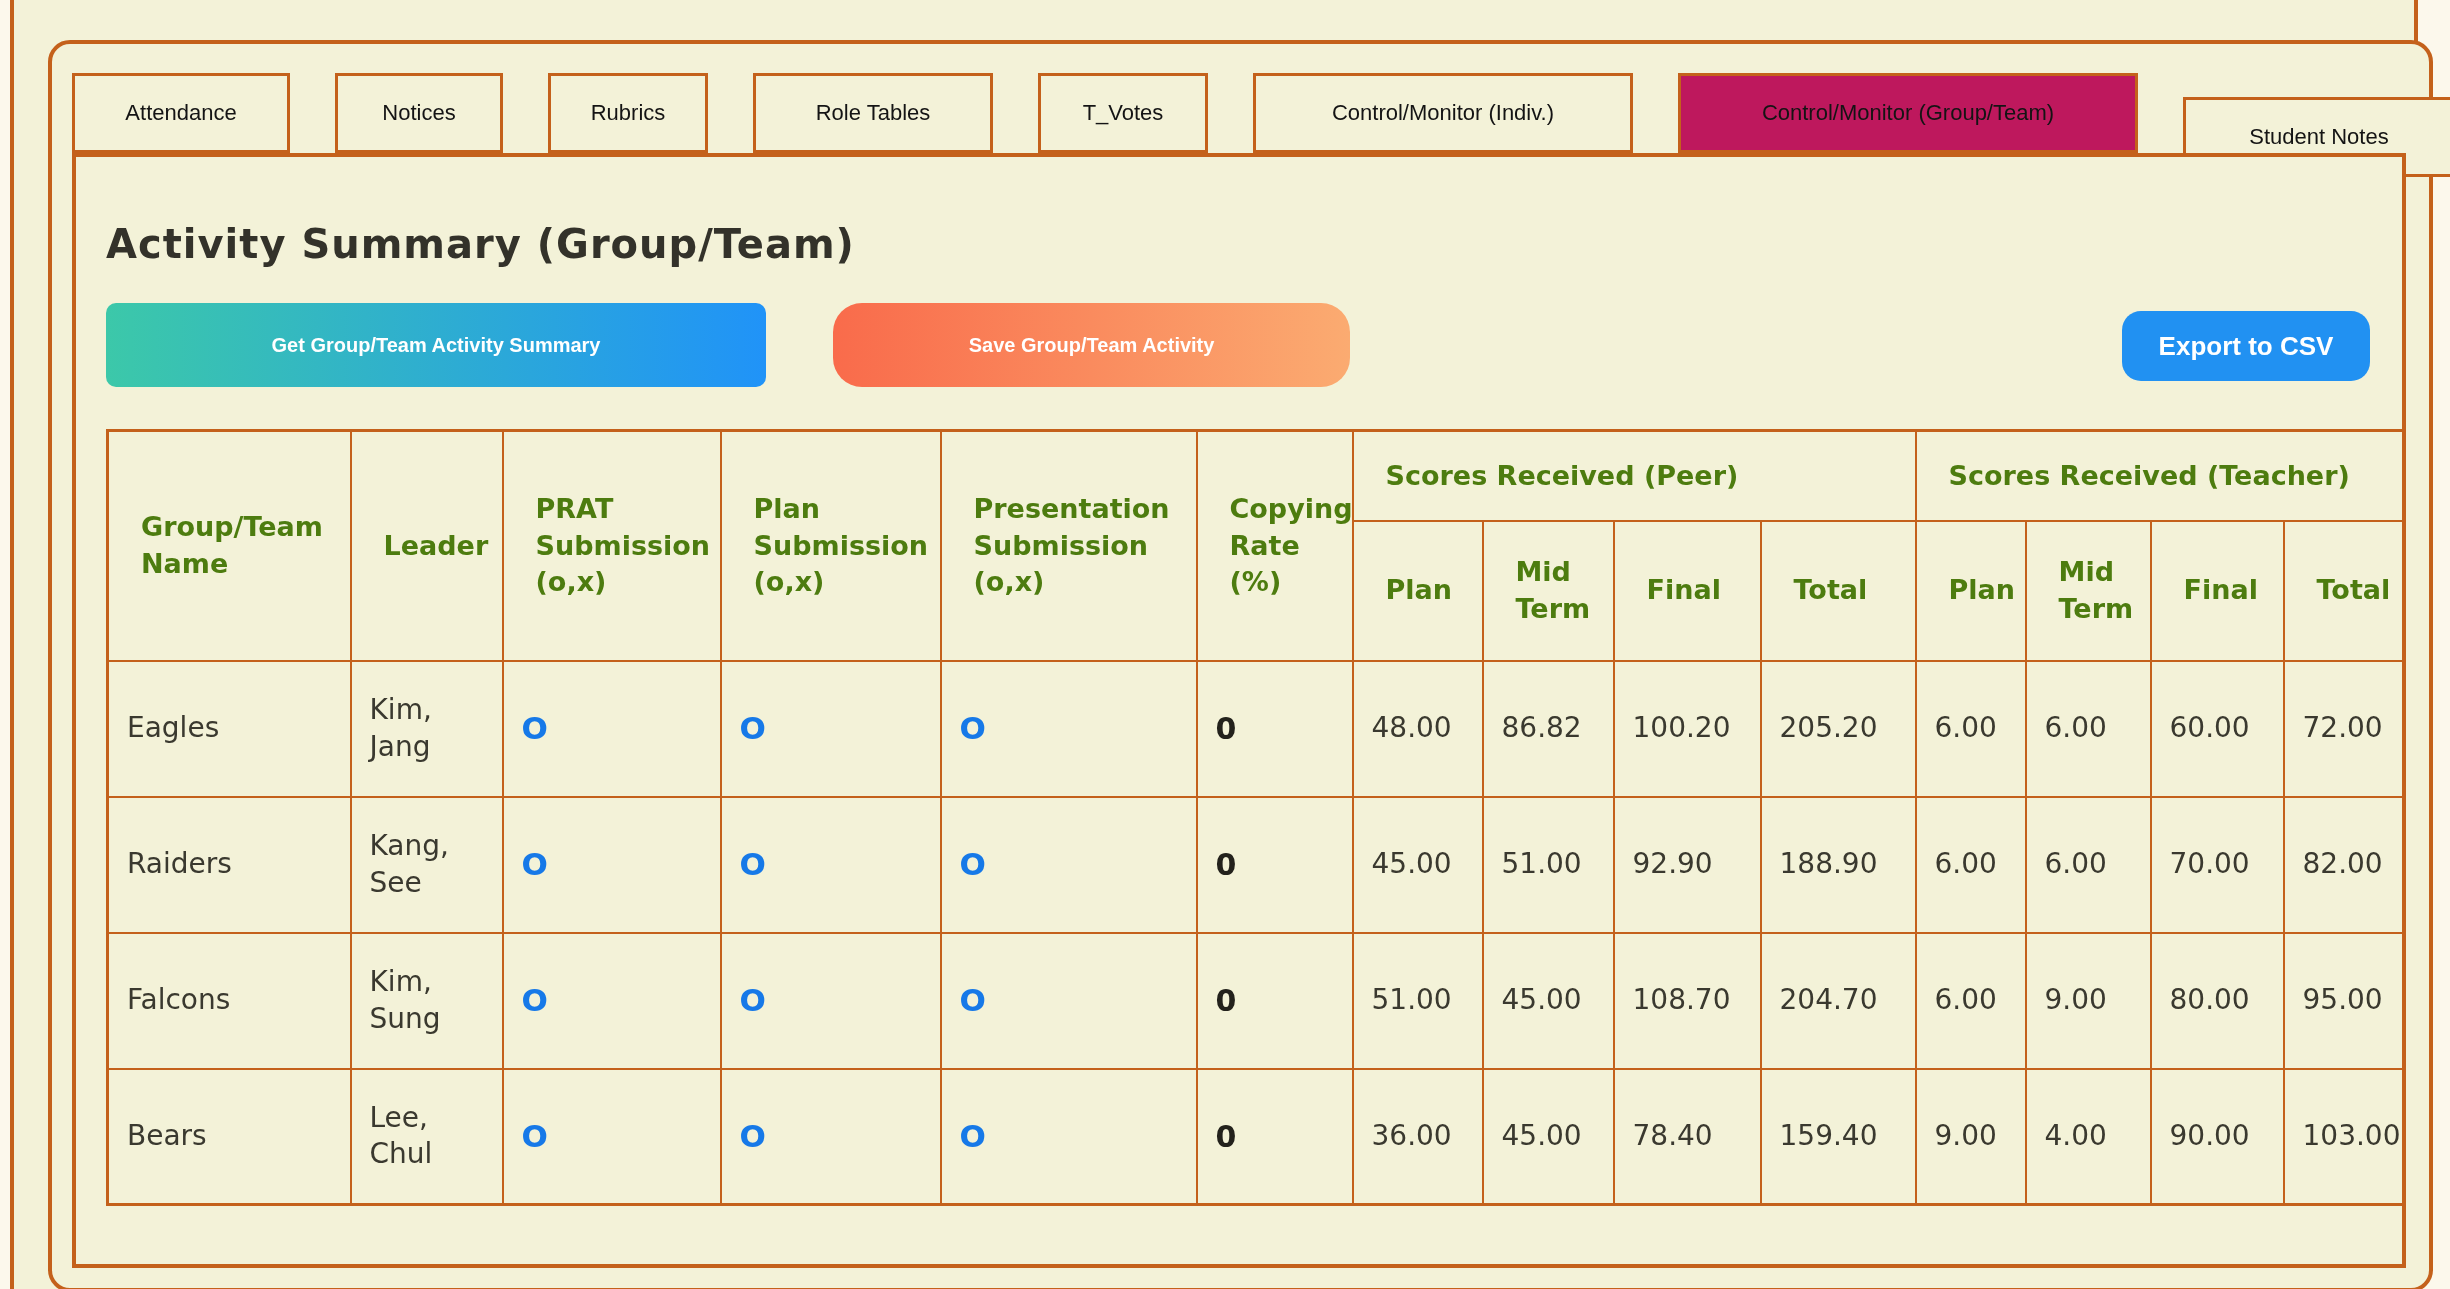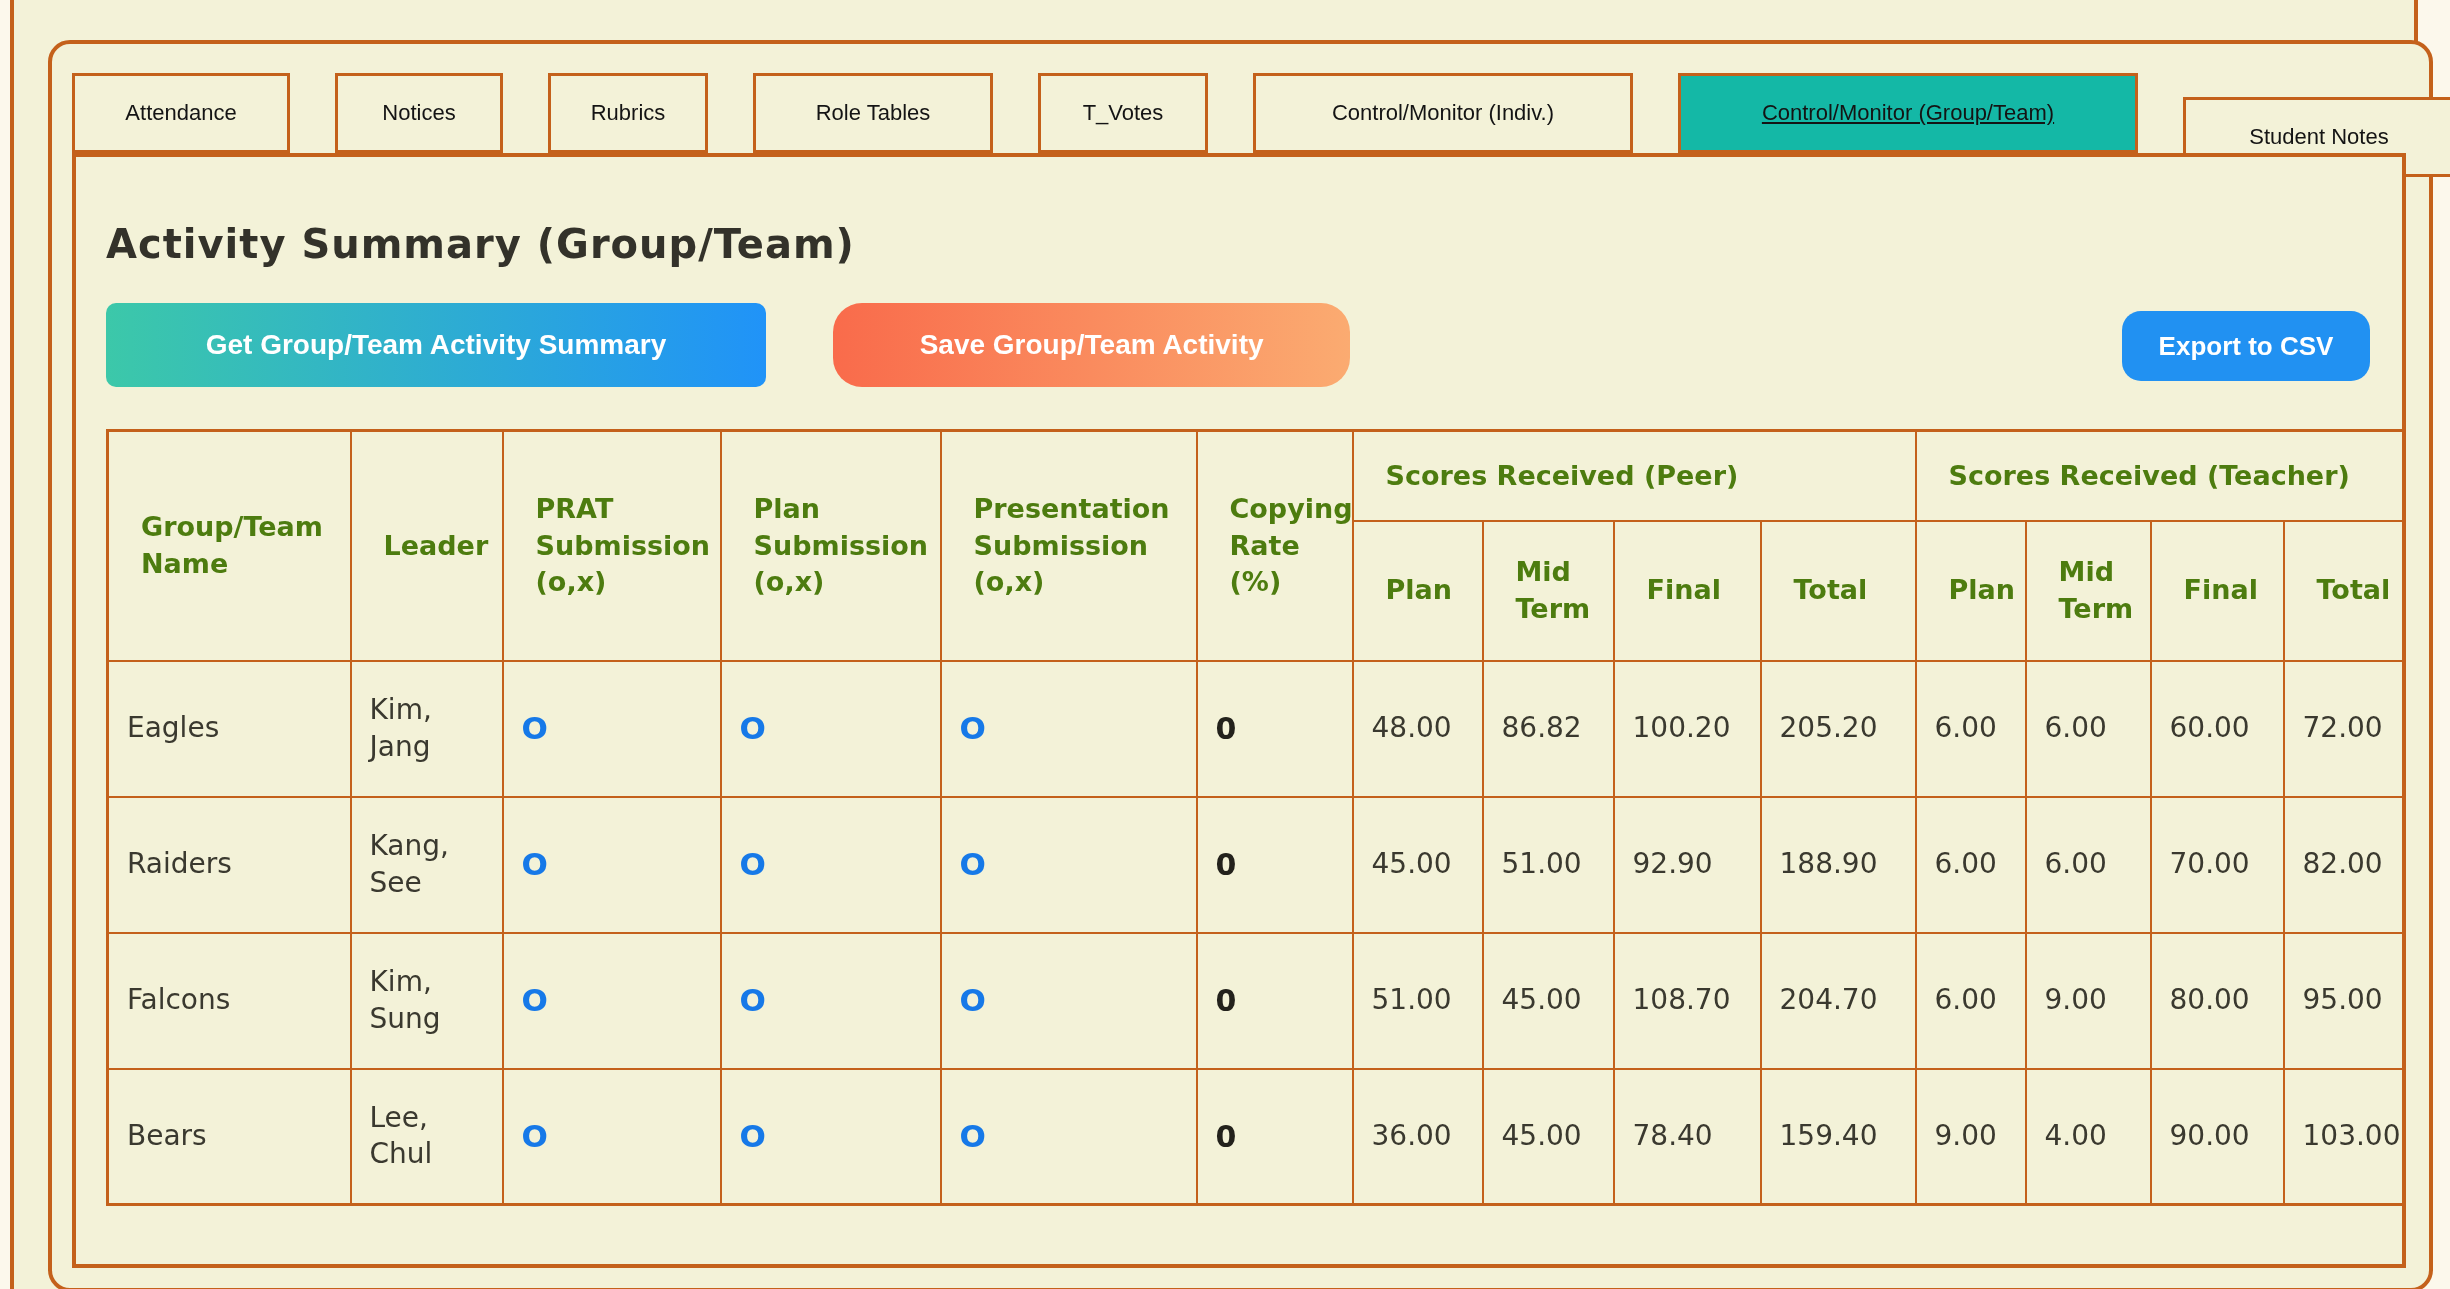--- a/index.html
+++ b/index.html
@@ -40,21 +40,21 @@
     border:3px solid #c4611b;
     margin-left:-3px;
     display:flex;align-items:center;justify-content:center;
     font-family:"Liberation Sans", sans-serif;
     font-size:22px;color:#141414;
     background:#f3f2d8;
     cursor:pointer;
     white-space:nowrap;
   }
   .tab:first-child{margin-left:0;}
-  .tab.active{background:#14b8a6;text-decoration:underline;}
+  .tab.active{background:#be185d;}
 
   
   .panel{
     position:absolute;left:20px;top:109px;
     width:2334px;height:1115px;
     border:4px solid #c4611b;
     background:#f3f2d8;
     overflow:hidden;
   }
 
@@ -67,21 +67,21 @@
 
   .toolbar{
     position:relative;
     margin:36px 0 0 30px;
     height:84px;
   }
   .btn{
     border:none;border-radius:10px;
     color:#ffffff;font-weight:bold;
     font-family:"Liberation Sans", sans-serif;
-    font-size:28px;
+    font-size:20px;
     cursor:pointer;
     height:84px;
     vertical-align:top;
   }
   .btn-get{width:660px;background:linear-gradient(90deg,#3cc8a9,#2093f8);}
   .btn-save{width:517px;margin-left:62px;background:linear-gradient(90deg,#f96b4b,#fbab71);border-radius:29px;}
   .btn-export{
     position:absolute;right:32px;top:8px;
     width:248px;height:70px;
     font-size:26px;

